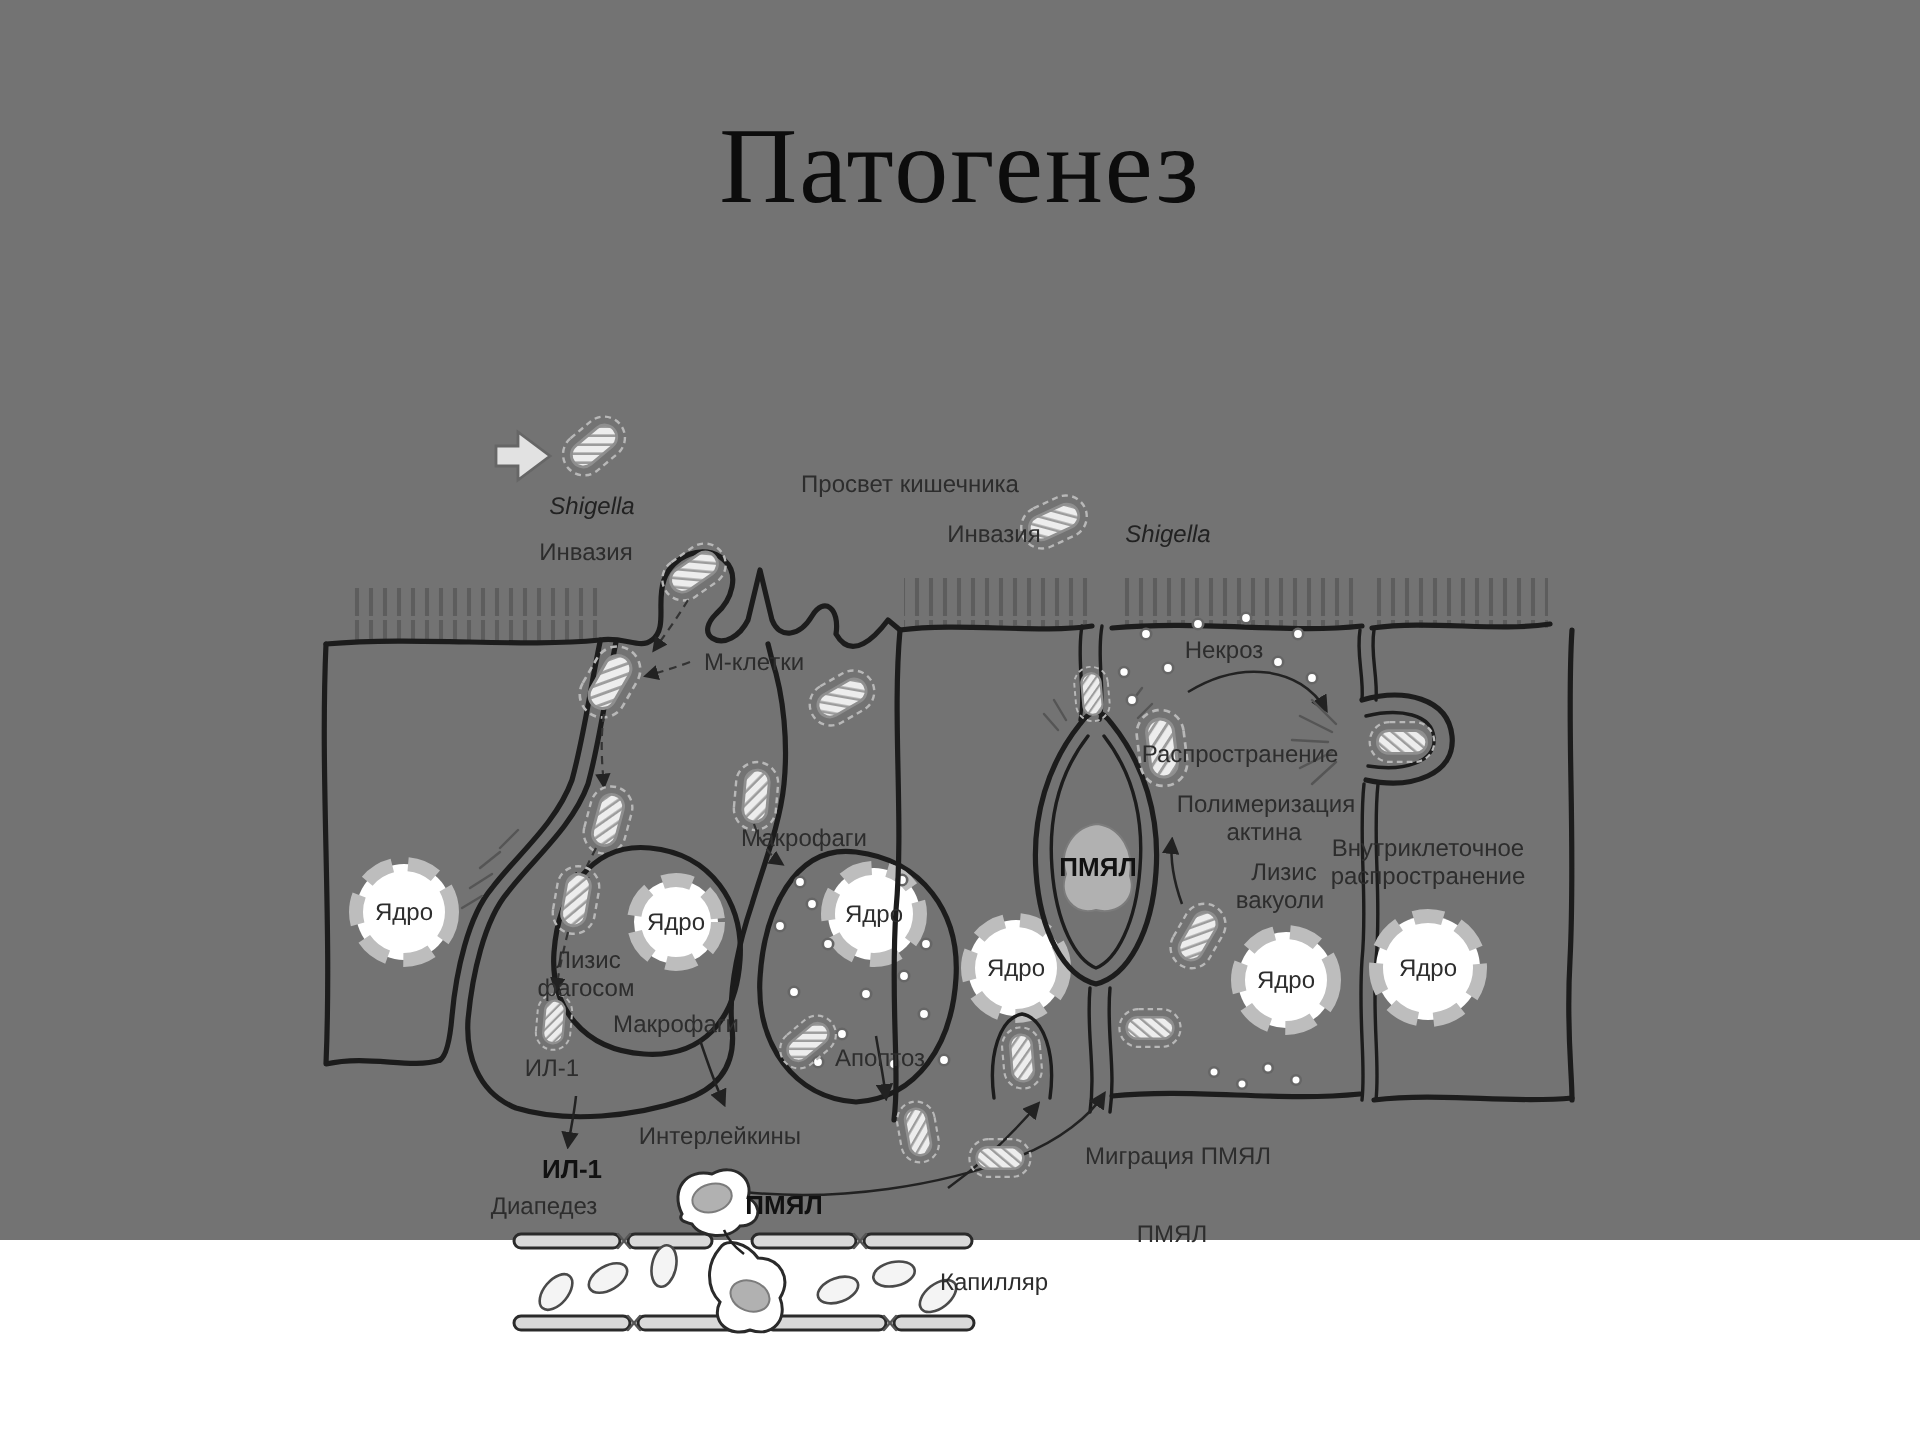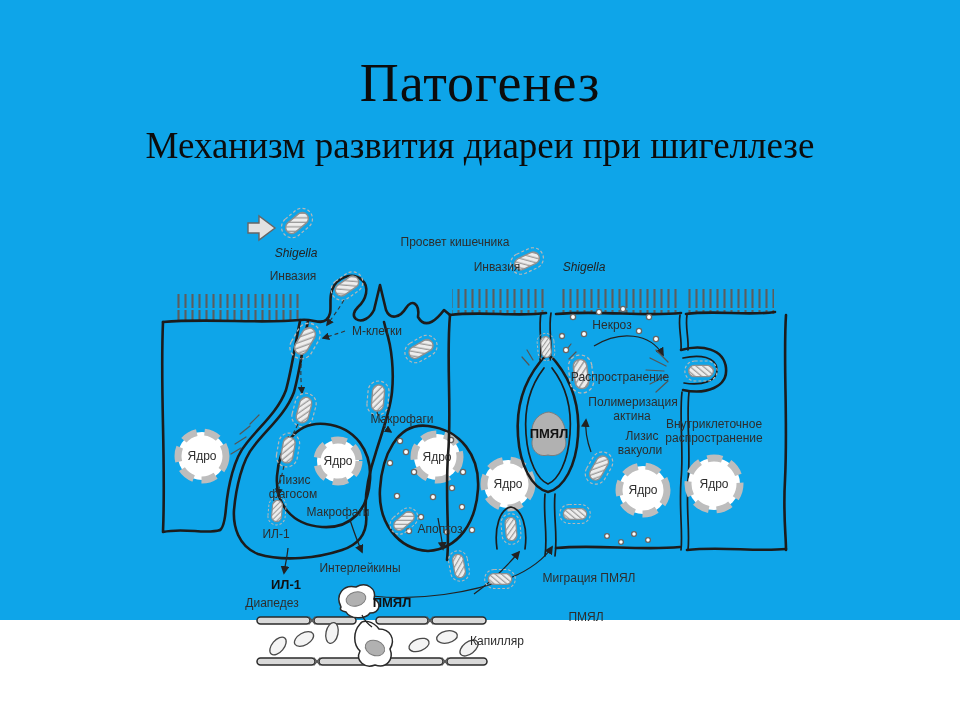--- a/index.html
+++ b/index.html
@@ -1,17 +1,17 @@
 <!DOCTYPE html>
 <html><head>
 <meta charset="utf-8">
 <style>
   html,body{margin:0;padding:0;background:#ffffff;}
   body{width:960px;height:720px;overflow:hidden;}
-  .stage{position:relative;width:960px;height:620px;background:#0ea5e9;}
+  .stage{position:relative;width:960px;height:620px;background:#737373;}
   .title{margin:0;padding-top:52px;text-align:center;
          font:400 54px "Liberation Serif", serif;color:#0c0c0c;letter-spacing:1px;}
   .subtitle{margin:10px 0 0 0;text-align:center;
          font:400 37px "Liberation Serif", serif;color:#0c0c0c;}
   svg{position:absolute;left:0;top:0;}
   .lbl{font:12px "Liberation Sans", sans-serif;fill:#2d2d2d;}
   .lbl-i{font-style:italic;fill:#222;}
   .lbl-b{font-weight:bold;fill:#111;font-size:13px;}
   .cell{fill:none;stroke:#1c1c1c;stroke-width:2.6;stroke-linecap:round;stroke-linejoin:round;}
   .cell2{fill:none;stroke:#1c1c1c;stroke-width:1.7;stroke-linecap:round;}
@@ -23,21 +23,20 @@
   .wallseg{fill:#d9d9d9;stroke:#2a2a2a;stroke-width:1.5;}
   .rbc{fill:#f4f4f4;stroke:#4a4a4a;stroke-width:1.3;}
   .pmnnuc{fill:#b1b1b1;stroke:#7c7c7c;stroke-width:1;}
   .amoeba{fill:#fff;stroke:#2a2a2a;stroke-width:1.5;}
 </style>
 </head>
 <body>
 
 <div class="stage">
   <h1 class="title">Патогенез</h1>
-  <h2 class="subtitle">Механизм развития диареи при шигеллезе</h2>
 
   <svg width="960" height="720" viewBox="0 0 960 720">
     <defs>
       <marker id="ah" viewBox="0 0 10 10" refX="8" refY="5" markerWidth="7" markerHeight="7" orient="auto-start-reverse">
         <path d="M0,0 L10,5 L0,10 z" fill="#222"></path>
       </marker>
       <pattern id="hatch" width="4.5" height="4.5" patternUnits="userSpaceOnUse" patternTransform="rotate(-50)">
         <rect width="4.5" height="4.5" fill="#ededed"></rect>
         <line x1="0.5" y1="0" x2="0.5" y2="4.5" stroke="#9c9c9c" stroke-width="1.6"></line>
       </pattern>

